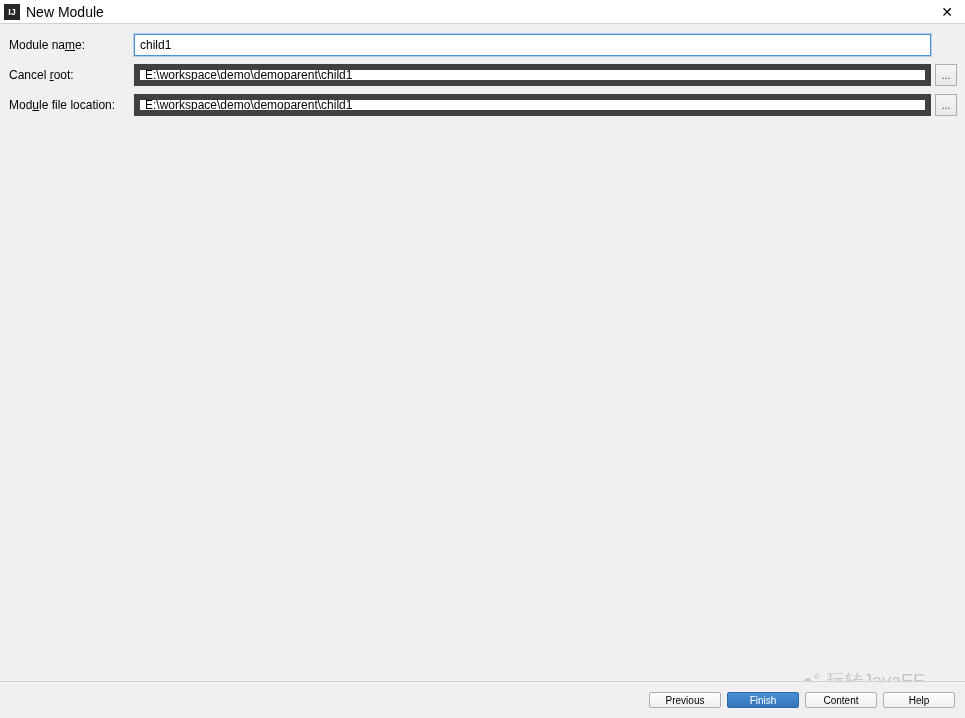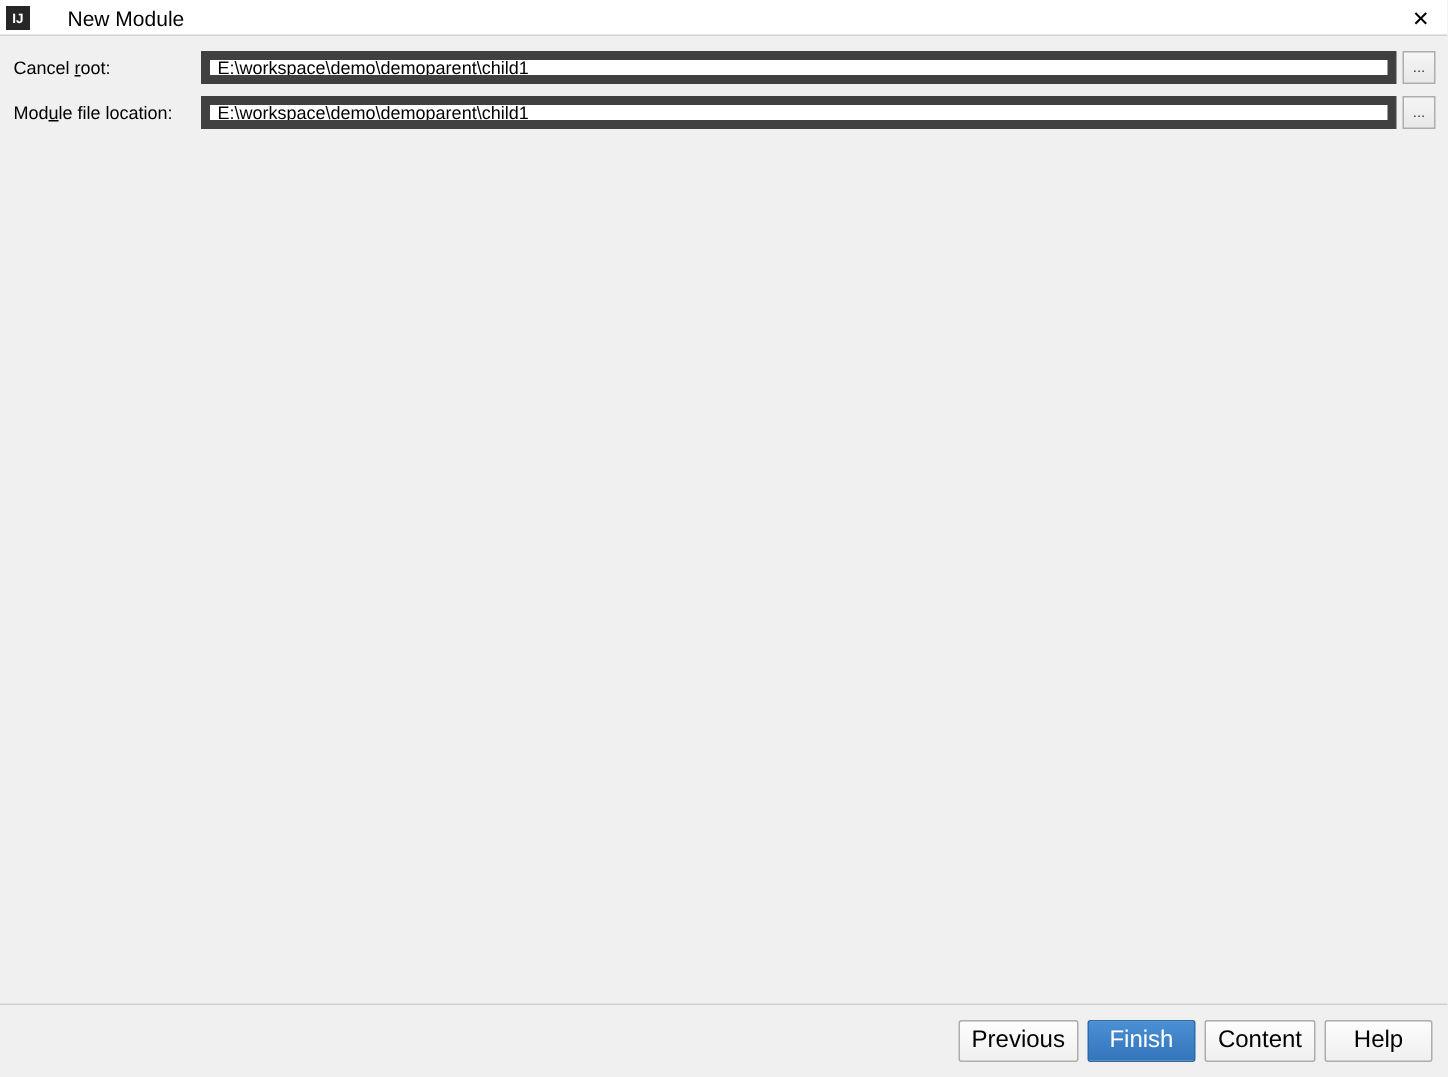--- a/index.html
+++ b/index.html
@@ -1,19 +1,18 @@
 <!DOCTYPE html>
 <html><head>
   <meta charset="utf-8">
   <style>
     * {
       box-sizing: border-box;
       margin: 0;
       padding: 0;
-      gap: 19px;
     }
     body {
       font-family: "Segoe UI", Tahoma, sans-serif;
       font-size: 12px;
       background: #f0f0f0;
       width: 965px;
       height: 718px;
       overflow: hidden;
       position: relative;
     }
@@ -107,24 +106,24 @@
       right: 0;
       border-top: 1px solid #d0d0d0;
       background: #f0f0f0;
       padding: 10px;
       display: flex;
       justify-content: flex-end;
       gap: 6px;
     }
     .btn {
       min-width: 72px;
-      height: 28px;
+      height: 16px;
       border: 1px solid #adadad;
       background: linear-gradient(#fdfdfd, #efefef);
-      font-size: 16px;
+      font-size: 10px;
       cursor: pointer;
       padding: 0 8px;
       font-family: inherit;
       border-radius: 2px;
     }
     .btn.primary {
       background: #3b7fc4;
       background: linear-gradient(#4a8fd4, #3575ba);
       border: 1px solid #2d6aa8;
       color: #ffffff;
@@ -151,20 +150,27 @@
 <body>
 
 <div class="titlebar">
   <div class="titlebar-icon">IJ</div>
   <div class="titlebar-text">New Module</div>
   <div class="titlebar-close">✕</div>
 </div>
 
 <div class="content">
 
+  <div class="form-row">
+    <div class="form-label">
+      <span>Module na</span><span class="underline">m</span><span>e:</span>
+    </div>
+    <input type="text" class="form-input focused" value="child1" style="">
+    <div class="spacer"></div>
+  </div>
 
   <div class="form-row">
     <div class="form-label">
       <span>Cancel </span><span class="underline">r</span><span>oot:</span>
     </div>
     <input type="text" class="form-input" value="E:\workspace\demo\demoparent\child1" style="">
     <button class="browse-btn">...</button>
   </div>
 
   <div class="form-row">

